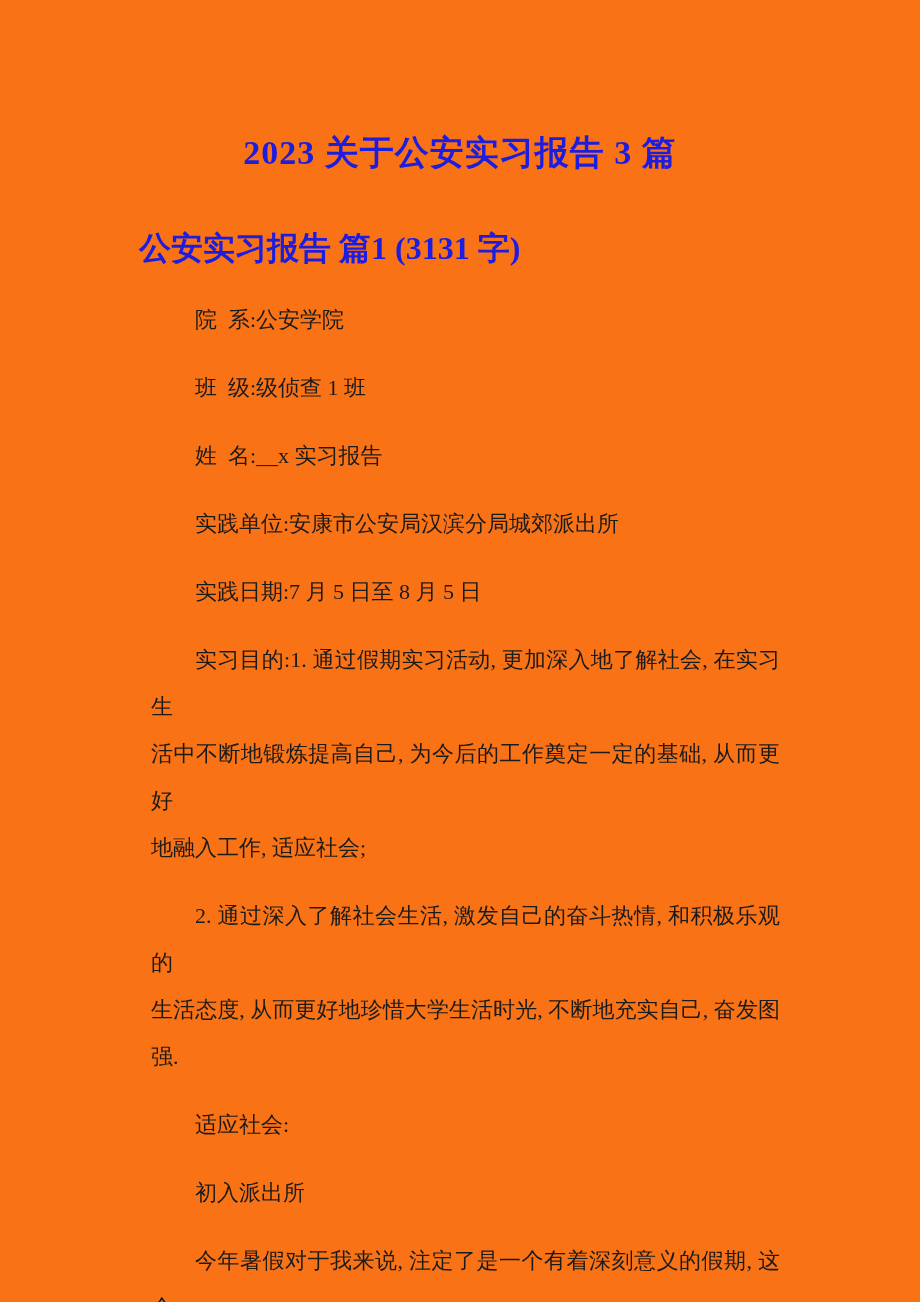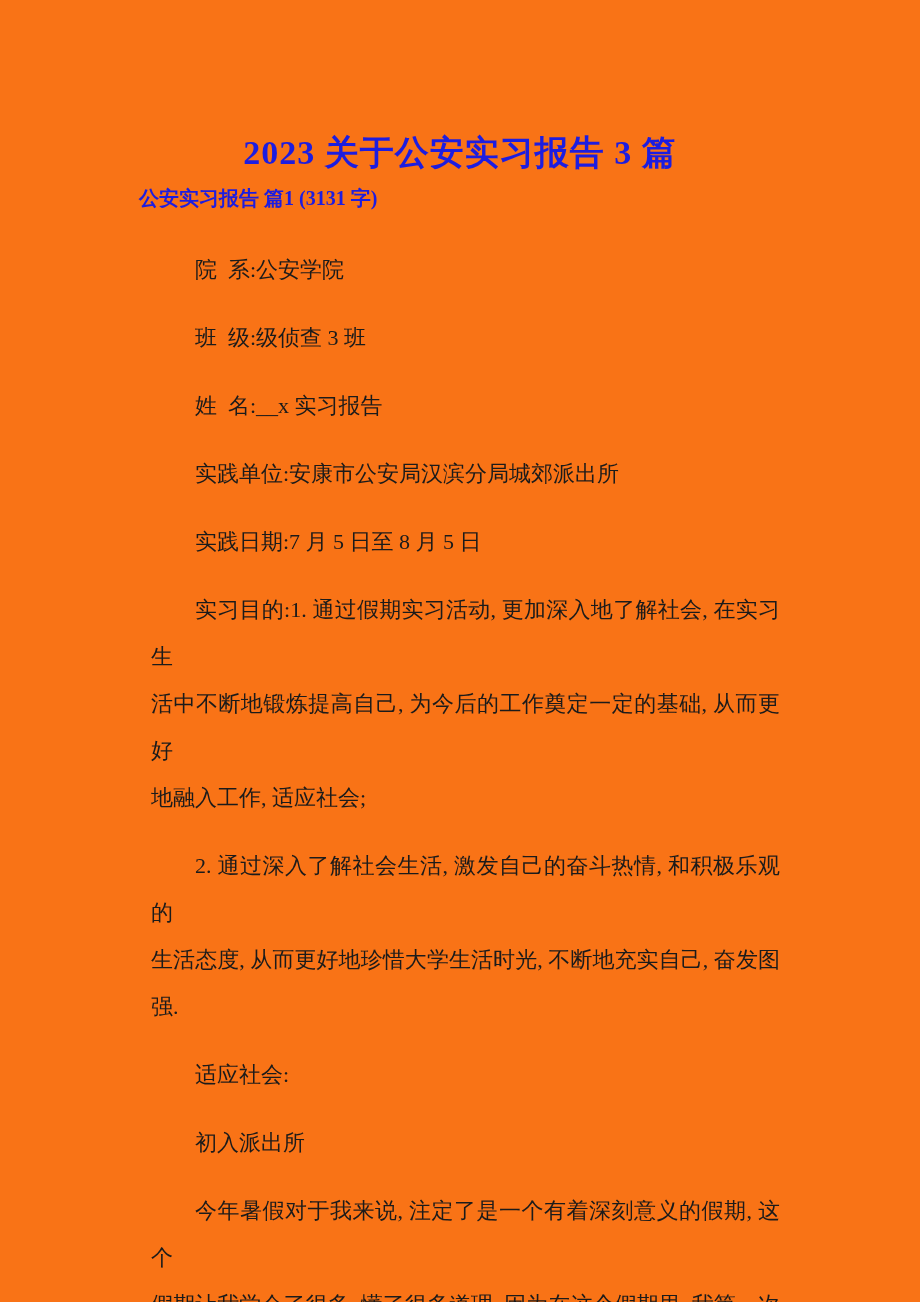--- a/index.html
+++ b/index.html
@@ -24,21 +24,22 @@
     font-weight: bold;
     color: #1d1de0;
     letter-spacing: 1px;
     white-space: pre-wrap;
   }
   .content {
     padding-left: 139px;
     padding-right: 140px;
   }
   .section-heading {
-    font-size: 20px;
+    margin-top: 50px;
+    font-size: 32px;
     line-height: 40px;
     font-weight: bold;
     color: #1d1de0;
     white-space: pre-wrap;
   }
   .para {
     margin: 0 0 21px 12px;
     font-size: 22px;
     line-height: 47px;
     color: #1b1b1b;
@@ -56,21 +57,21 @@
 <div class="page">
 
   <div class="doc-title">2023 关于公安实习报告 3 篇</div>
 
   <div class="content">
 
     <div class="section-heading">公安实习报告 篇1 (3131 字)</div>
 
     <p class="para first">院  系:公安学院</p>
 
-    <p class="para">班  级:级侦查 3 班</p>
+    <p class="para">班  级:级侦查 1 班</p>
 
     <p class="para">姓  名:__x 实习报告</p>
 
     <p class="para">实践单位:安康市公安局汉滨分局城郊派出所</p>
 
     <p class="para">实践日期:7 月 5 日至 8 月 5 日</p>
 
     <p class="para">实习目的:1. 通过假期实习活动, 更加深入地了解社会, 在实习生
 活中不断地锻炼提高自己, 为今后的工作奠定一定的基础, 从而更好
 地融入工作, 适应社会;</p>

